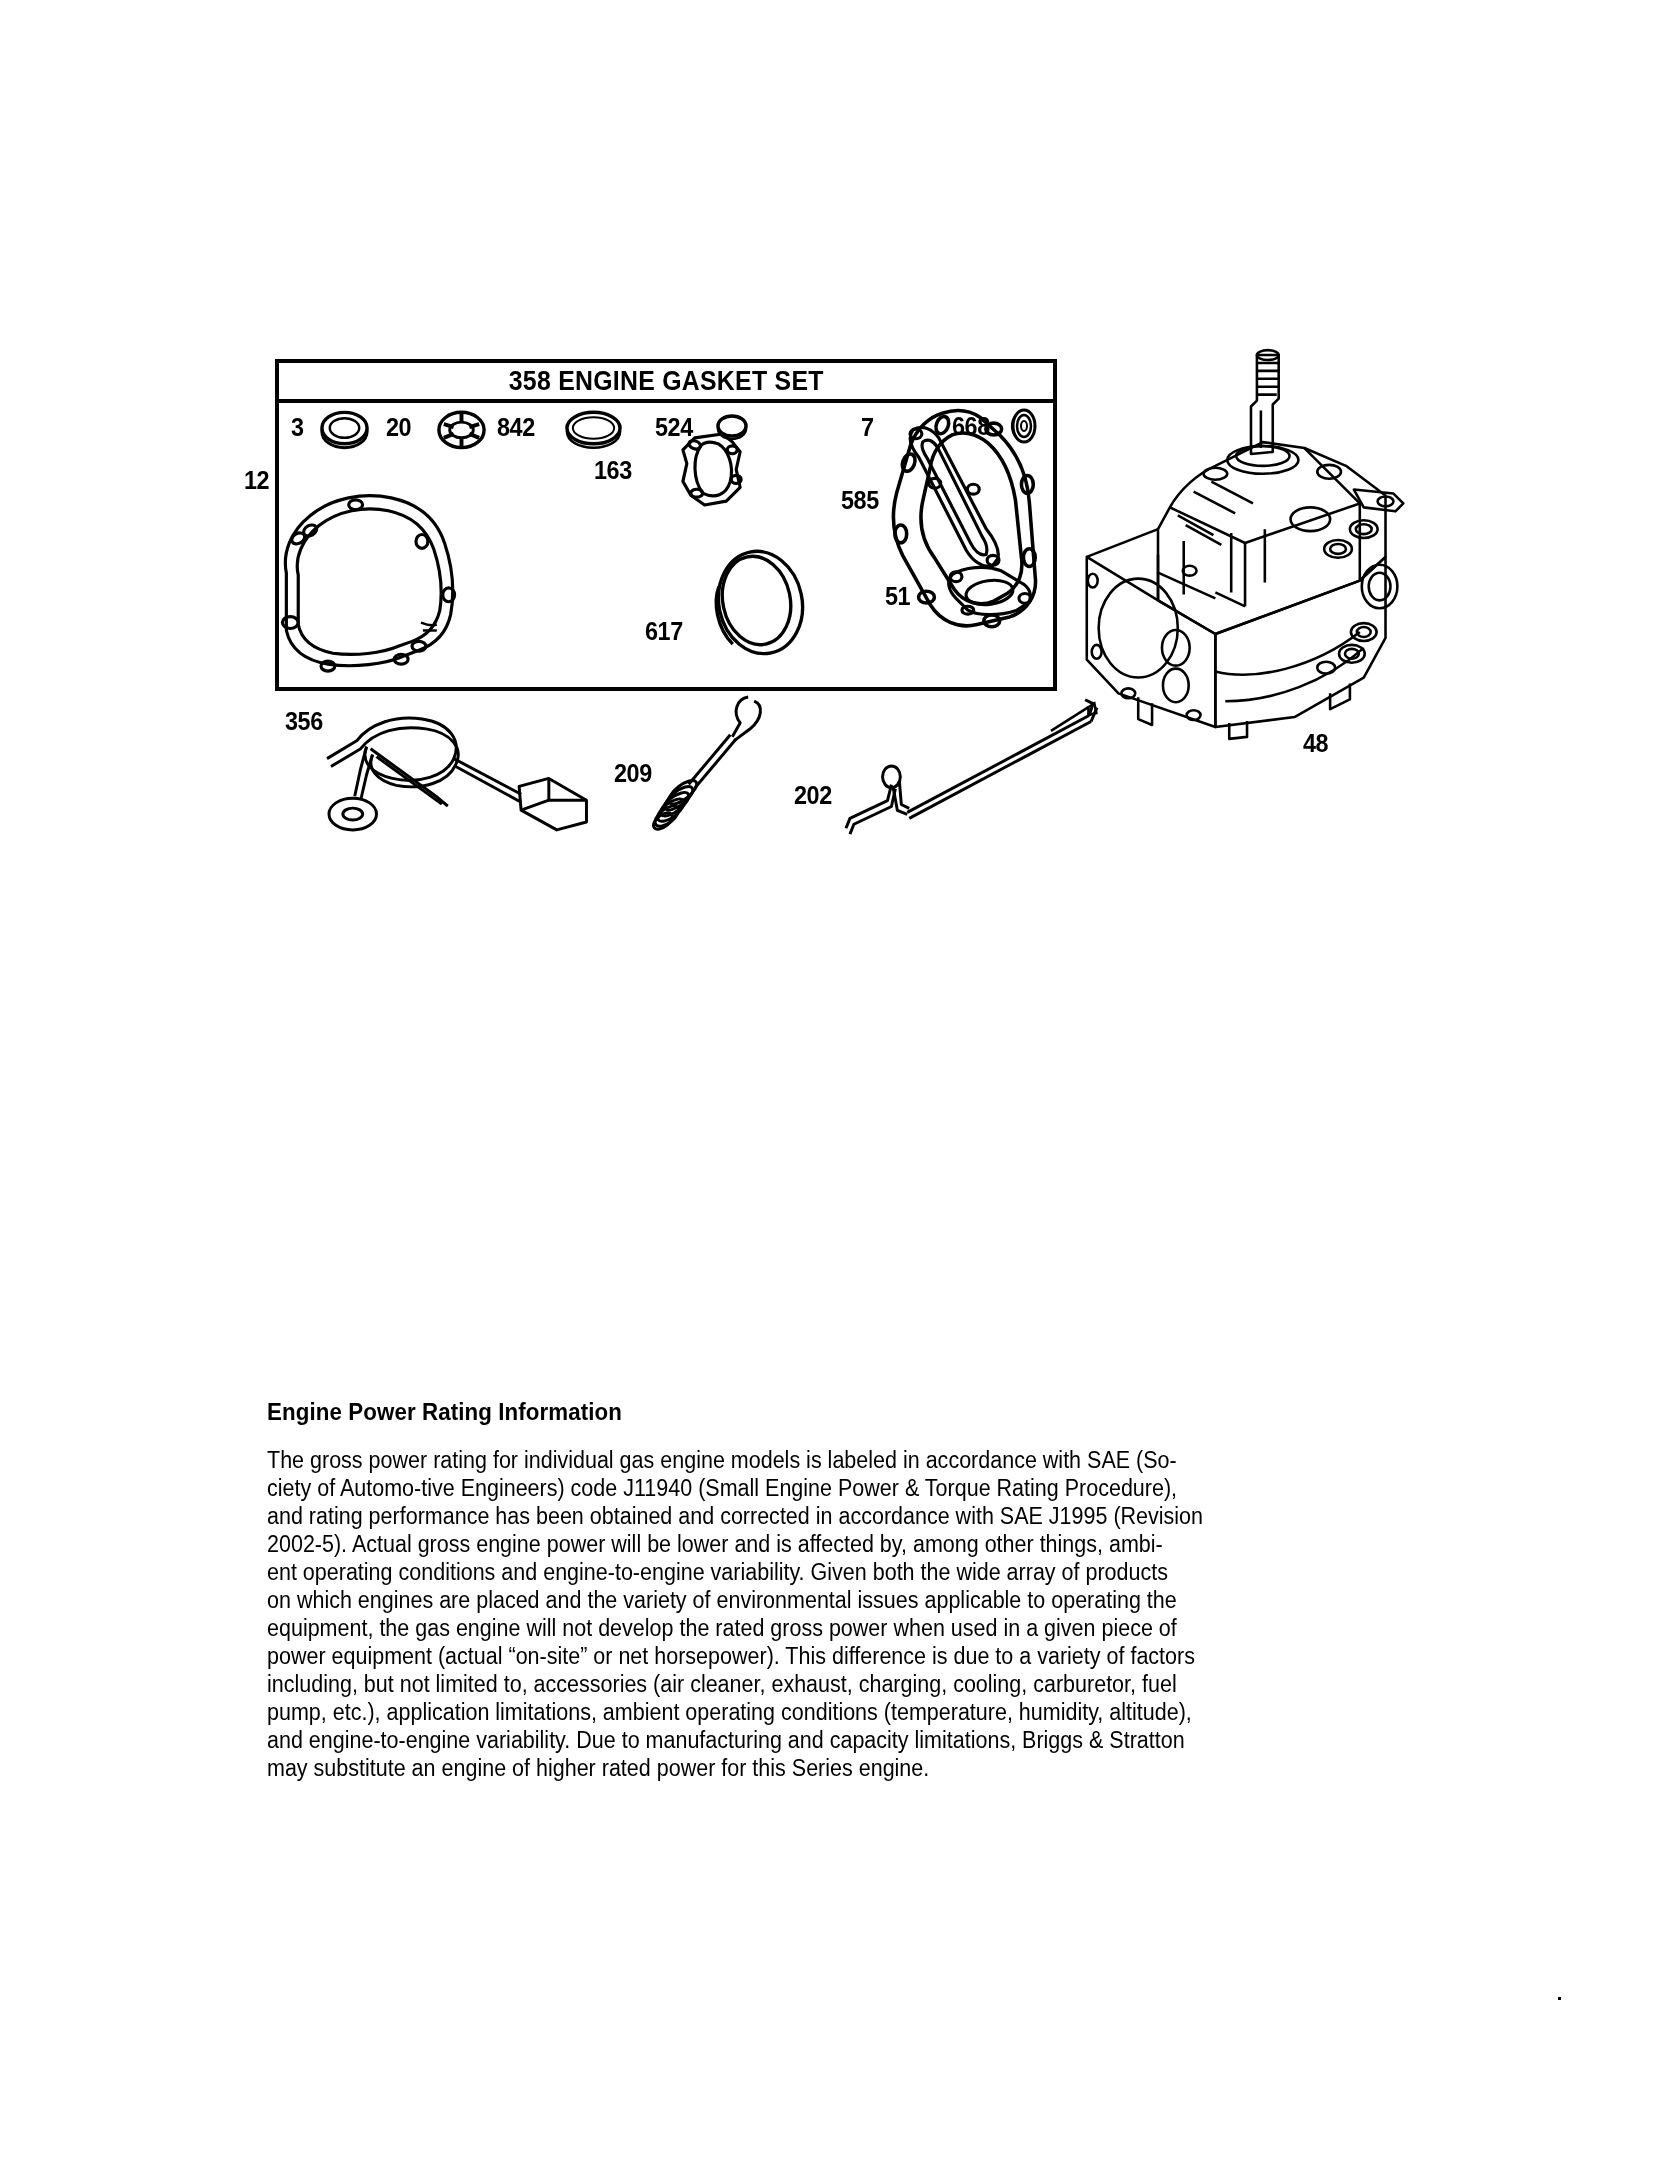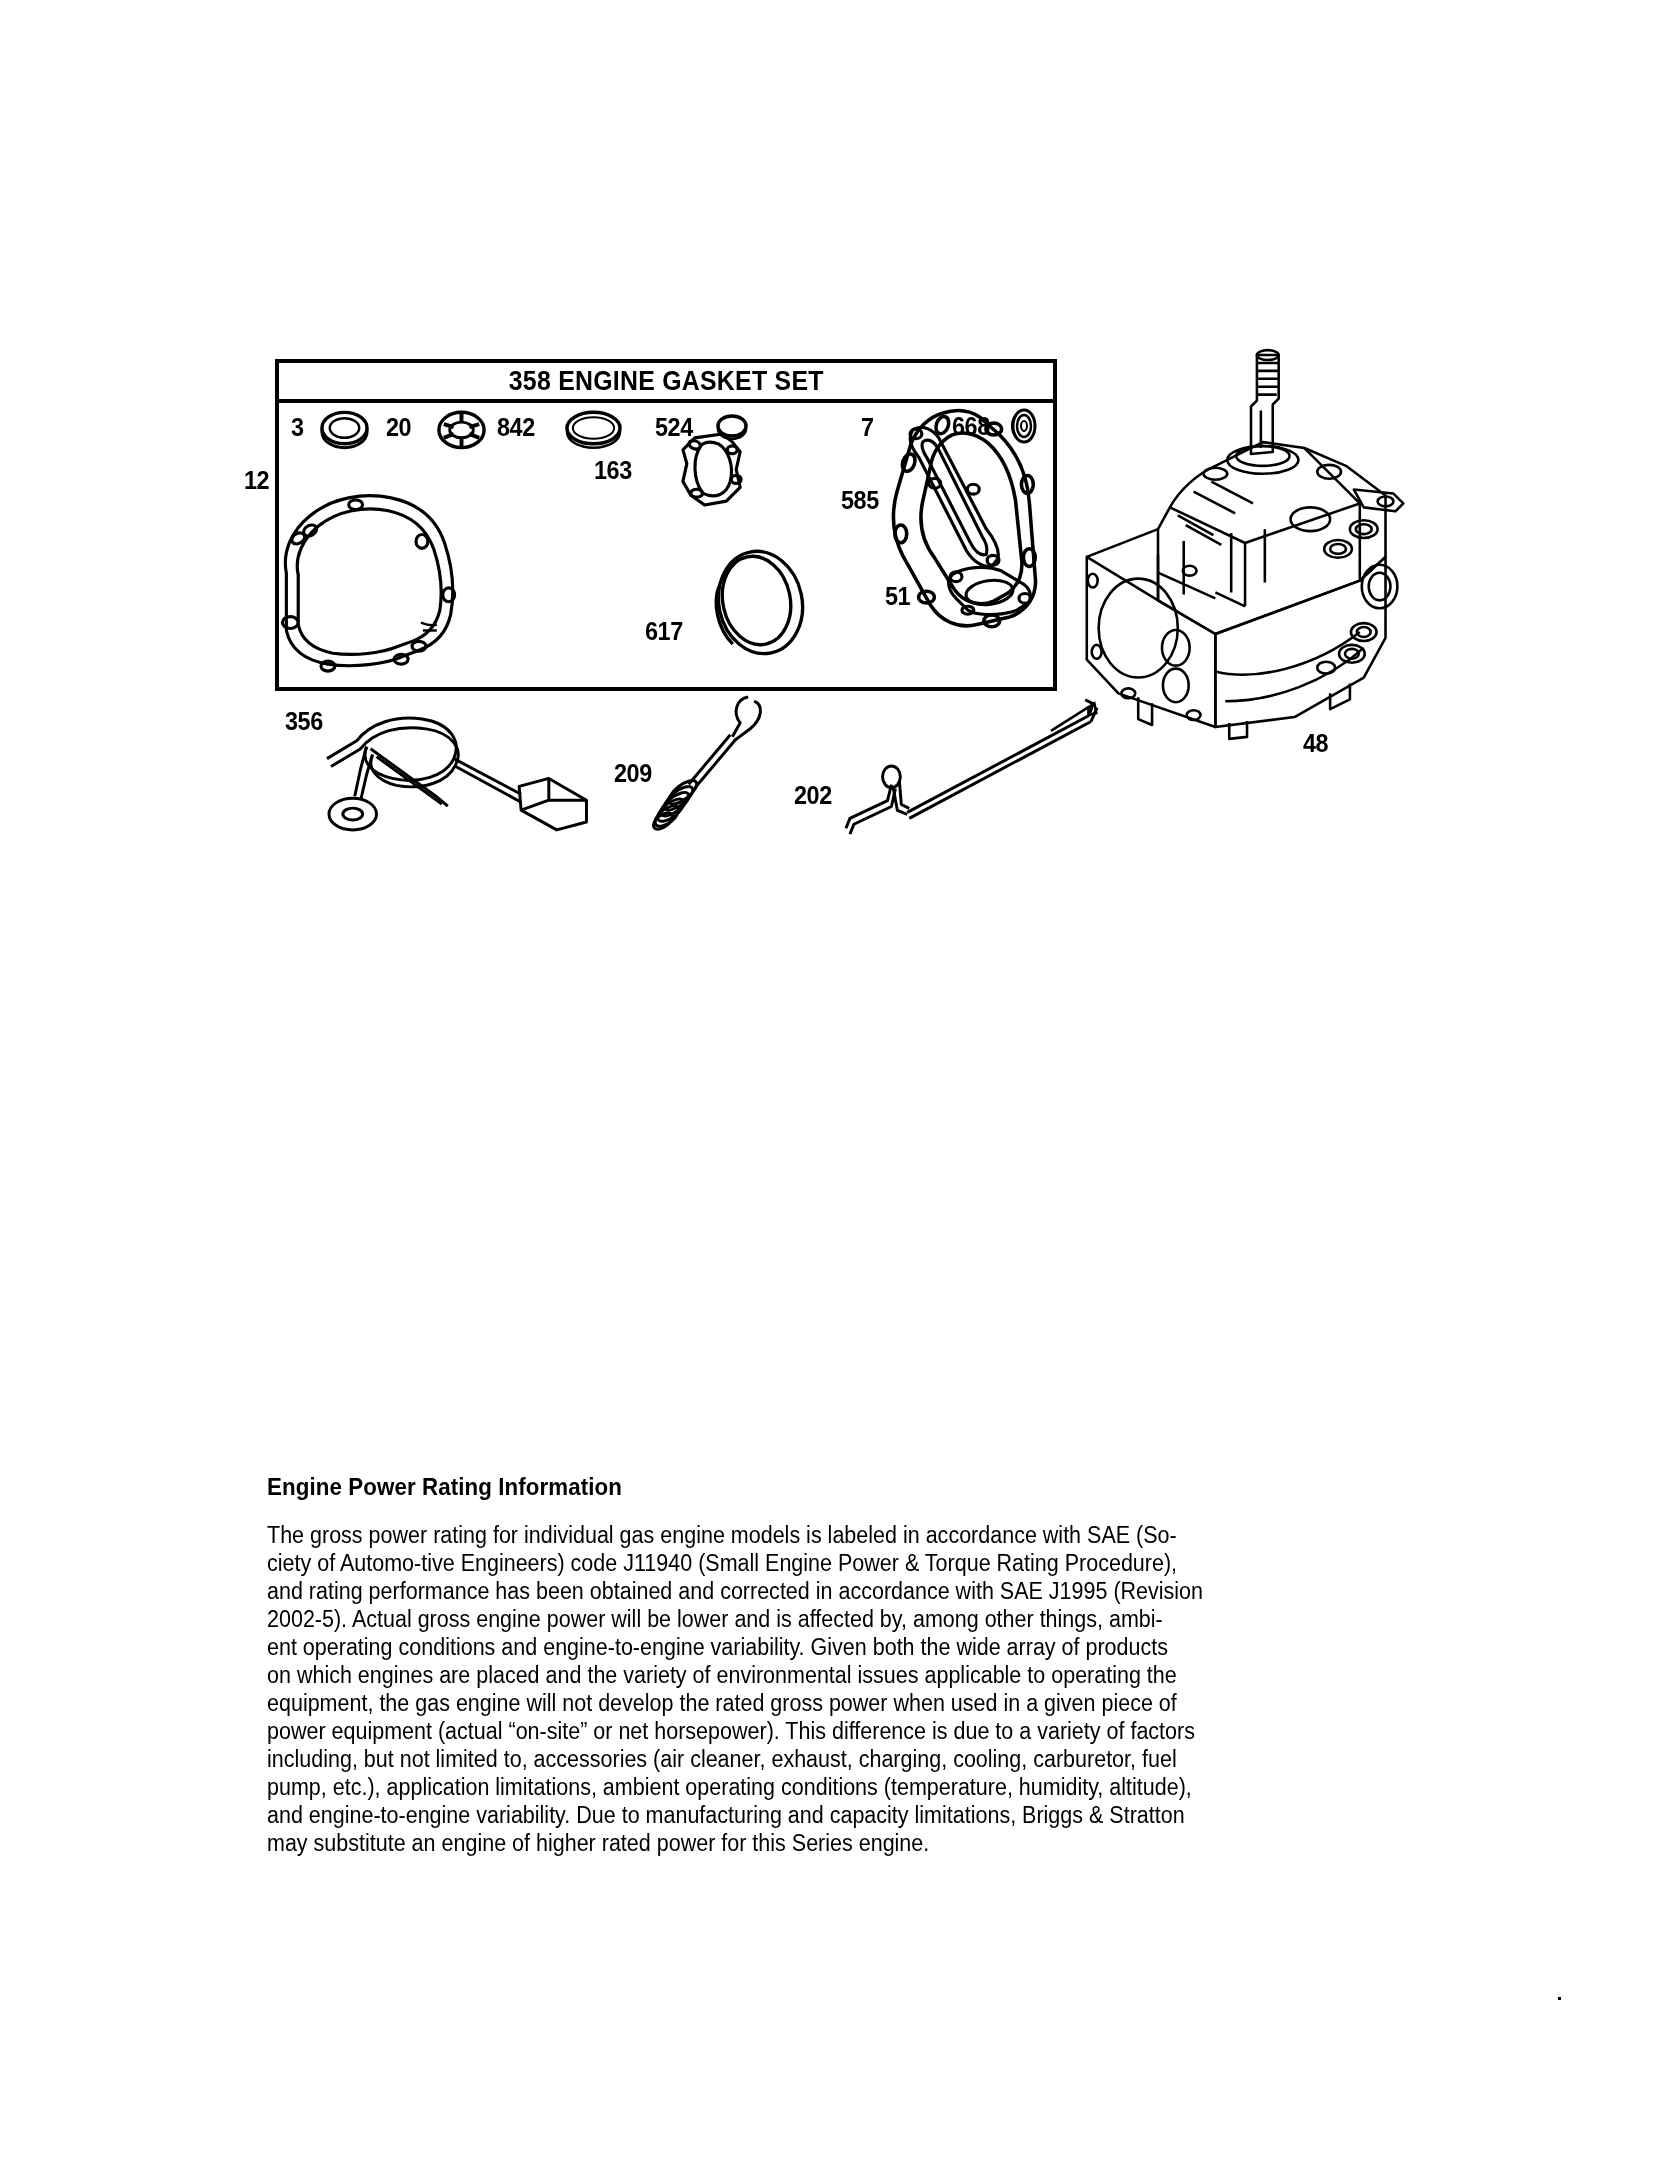--- a/index.html
+++ b/index.html
@@ -68,21 +68,21 @@
 
   .part-art {
     position: absolute;
   }
   .part-art svg { display: block; overflow: visible; }
 
   
   #power-rating-section {
     position: absolute;
     left: 267px;
-    top: 1473px;
+    top: 1398px;
     width: 1114px;
   }
   #power-rating-heading {
     font-size: 24px;
     font-weight: bold;
     transform: scaleX(0.93);
     transform-origin: left top;
     margin: 0 0 20px 0;
     letter-spacing: 0.1px;
     white-space: nowrap;

